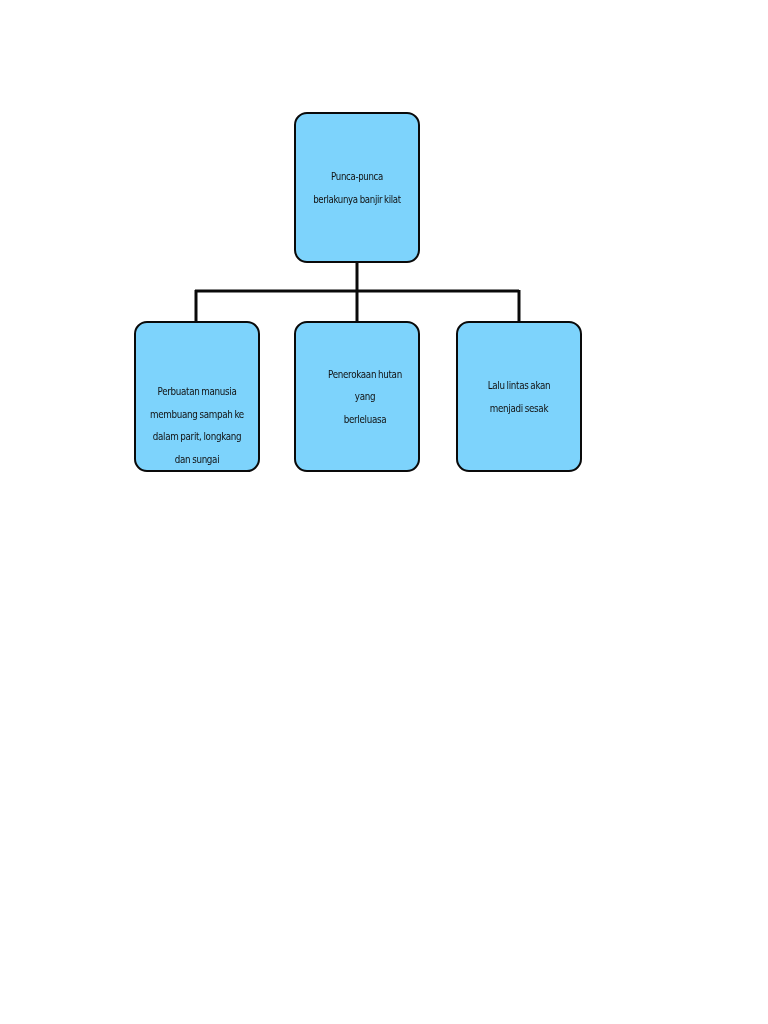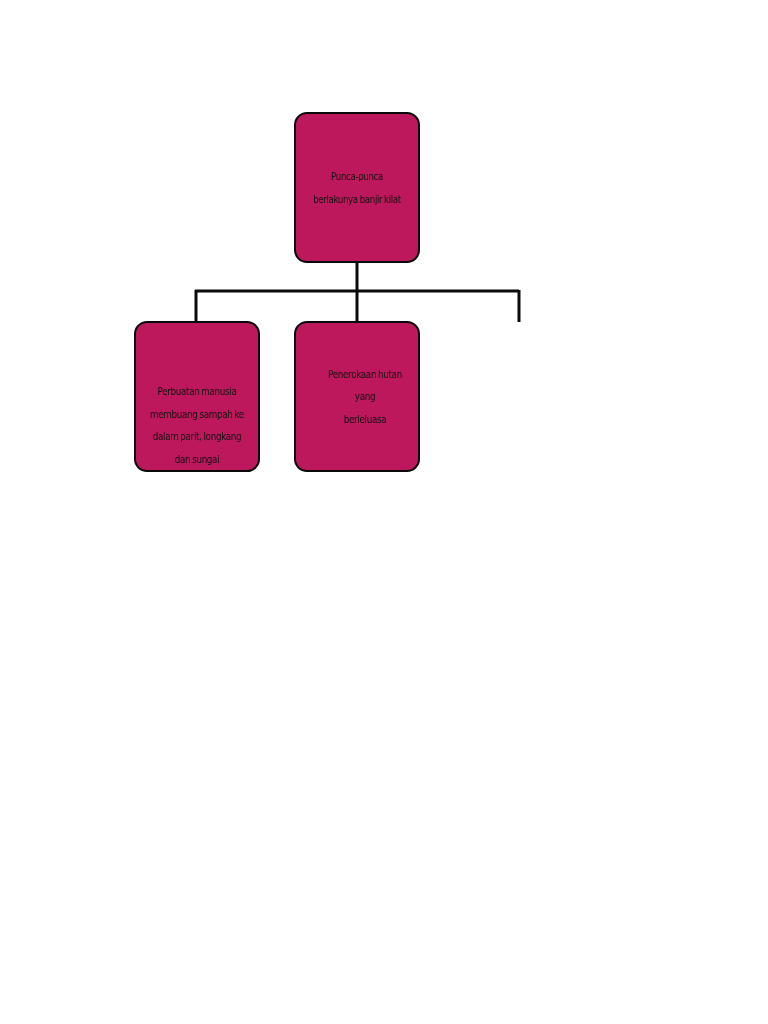--- a/index.html
+++ b/index.html
@@ -38,21 +38,21 @@
     top: 0;
     width: 768px;
     height: 520px;
     pointer-events: none;
   }
 
   
   .node {
     position: absolute;
     box-sizing: border-box;
-    background: #be185d;
+    background: #7dd3fc;
     border: 2.6px solid #0a0a0a;
     border-radius: 13px;
     display: flex;
     align-items: center;
     justify-content: center;
     text-align: center;
   }
 
   .node-text {
     display: block;
@@ -135,16 +135,20 @@
 membuang sampah ke
 dalam parit, longkang
 dan sungai</span>
     </div>
 
     <div class="node" id="node-child-1">
       <span class="node-text">Penerokaan hutan yang
 berleluasa</span>
     </div>
 
+    <div class="node" id="node-child-2">
+      <span class="node-text">Lalu lintas akan
+menjadi sesak</span>
+    </div>
 
   </div>
 
 </div>
 
 </body></html>

